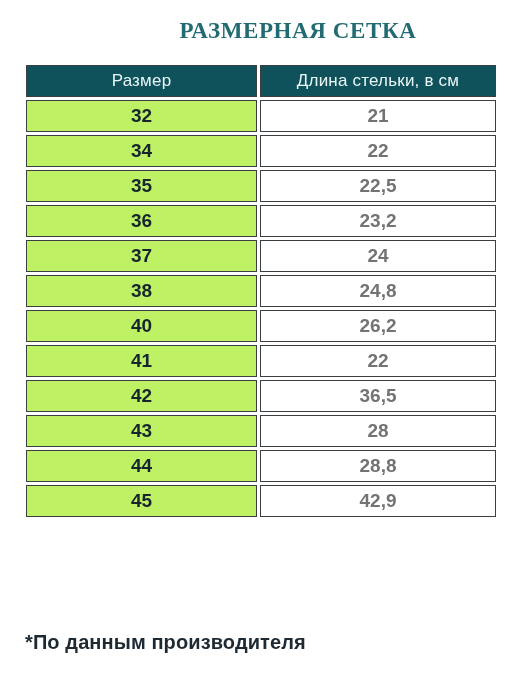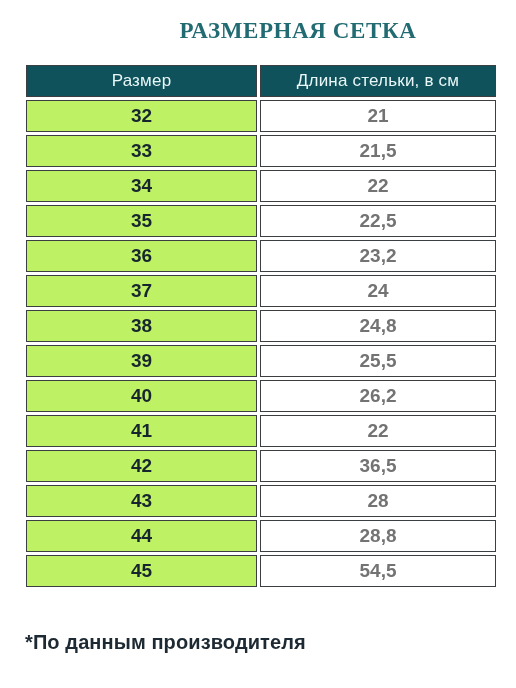--- a/index.html
+++ b/index.html
@@ -109,46 +109,38 @@
         <th class="hdr">Размер</th>
         <th class="hdr">Длина стельки, в см</th>
       </tr>
     </thead>
     <tbody id="table-body">
         <tr>
           <td class="cell-size">32</td>
           <td class="cell-len">21</td>
         </tr>
         <tr>
-          <td class="cell-size">33</td>
-          <td class="cell-len">21,5</td>
-        </tr>
-        <tr>
           <td class="cell-size">34</td>
           <td class="cell-len">22</td>
         </tr>
         <tr>
           <td class="cell-size">35</td>
           <td class="cell-len">22,5</td>
         </tr>
         <tr>
           <td class="cell-size">36</td>
           <td class="cell-len">23,2</td>
         </tr>
         <tr>
           <td class="cell-size">37</td>
           <td class="cell-len">24</td>
         </tr>
         <tr>
           <td class="cell-size">38</td>
           <td class="cell-len">24,8</td>
-        </tr>
-        <tr>
-          <td class="cell-size">39</td>
-          <td class="cell-len">25,5</td>
         </tr>
         <tr>
           <td class="cell-size">40</td>
           <td class="cell-len">26,2</td>
         </tr>
         <tr>
           <td class="cell-size">41</td>
           <td class="cell-len">22</td>
         </tr>
         <tr>
@@ -158,20 +150,20 @@
         <tr>
           <td class="cell-size">43</td>
           <td class="cell-len">28</td>
         </tr>
         <tr>
           <td class="cell-size">44</td>
           <td class="cell-len">28,8</td>
         </tr>
         <tr>
           <td class="cell-size">45</td>
-          <td class="cell-len">54,5</td>
+          <td class="cell-len">42,9</td>
         </tr>
       </tbody>
   </table>
 
   <div class="footnote">*По данным производителя</div>
 
 </div>
 
 </body></html>

